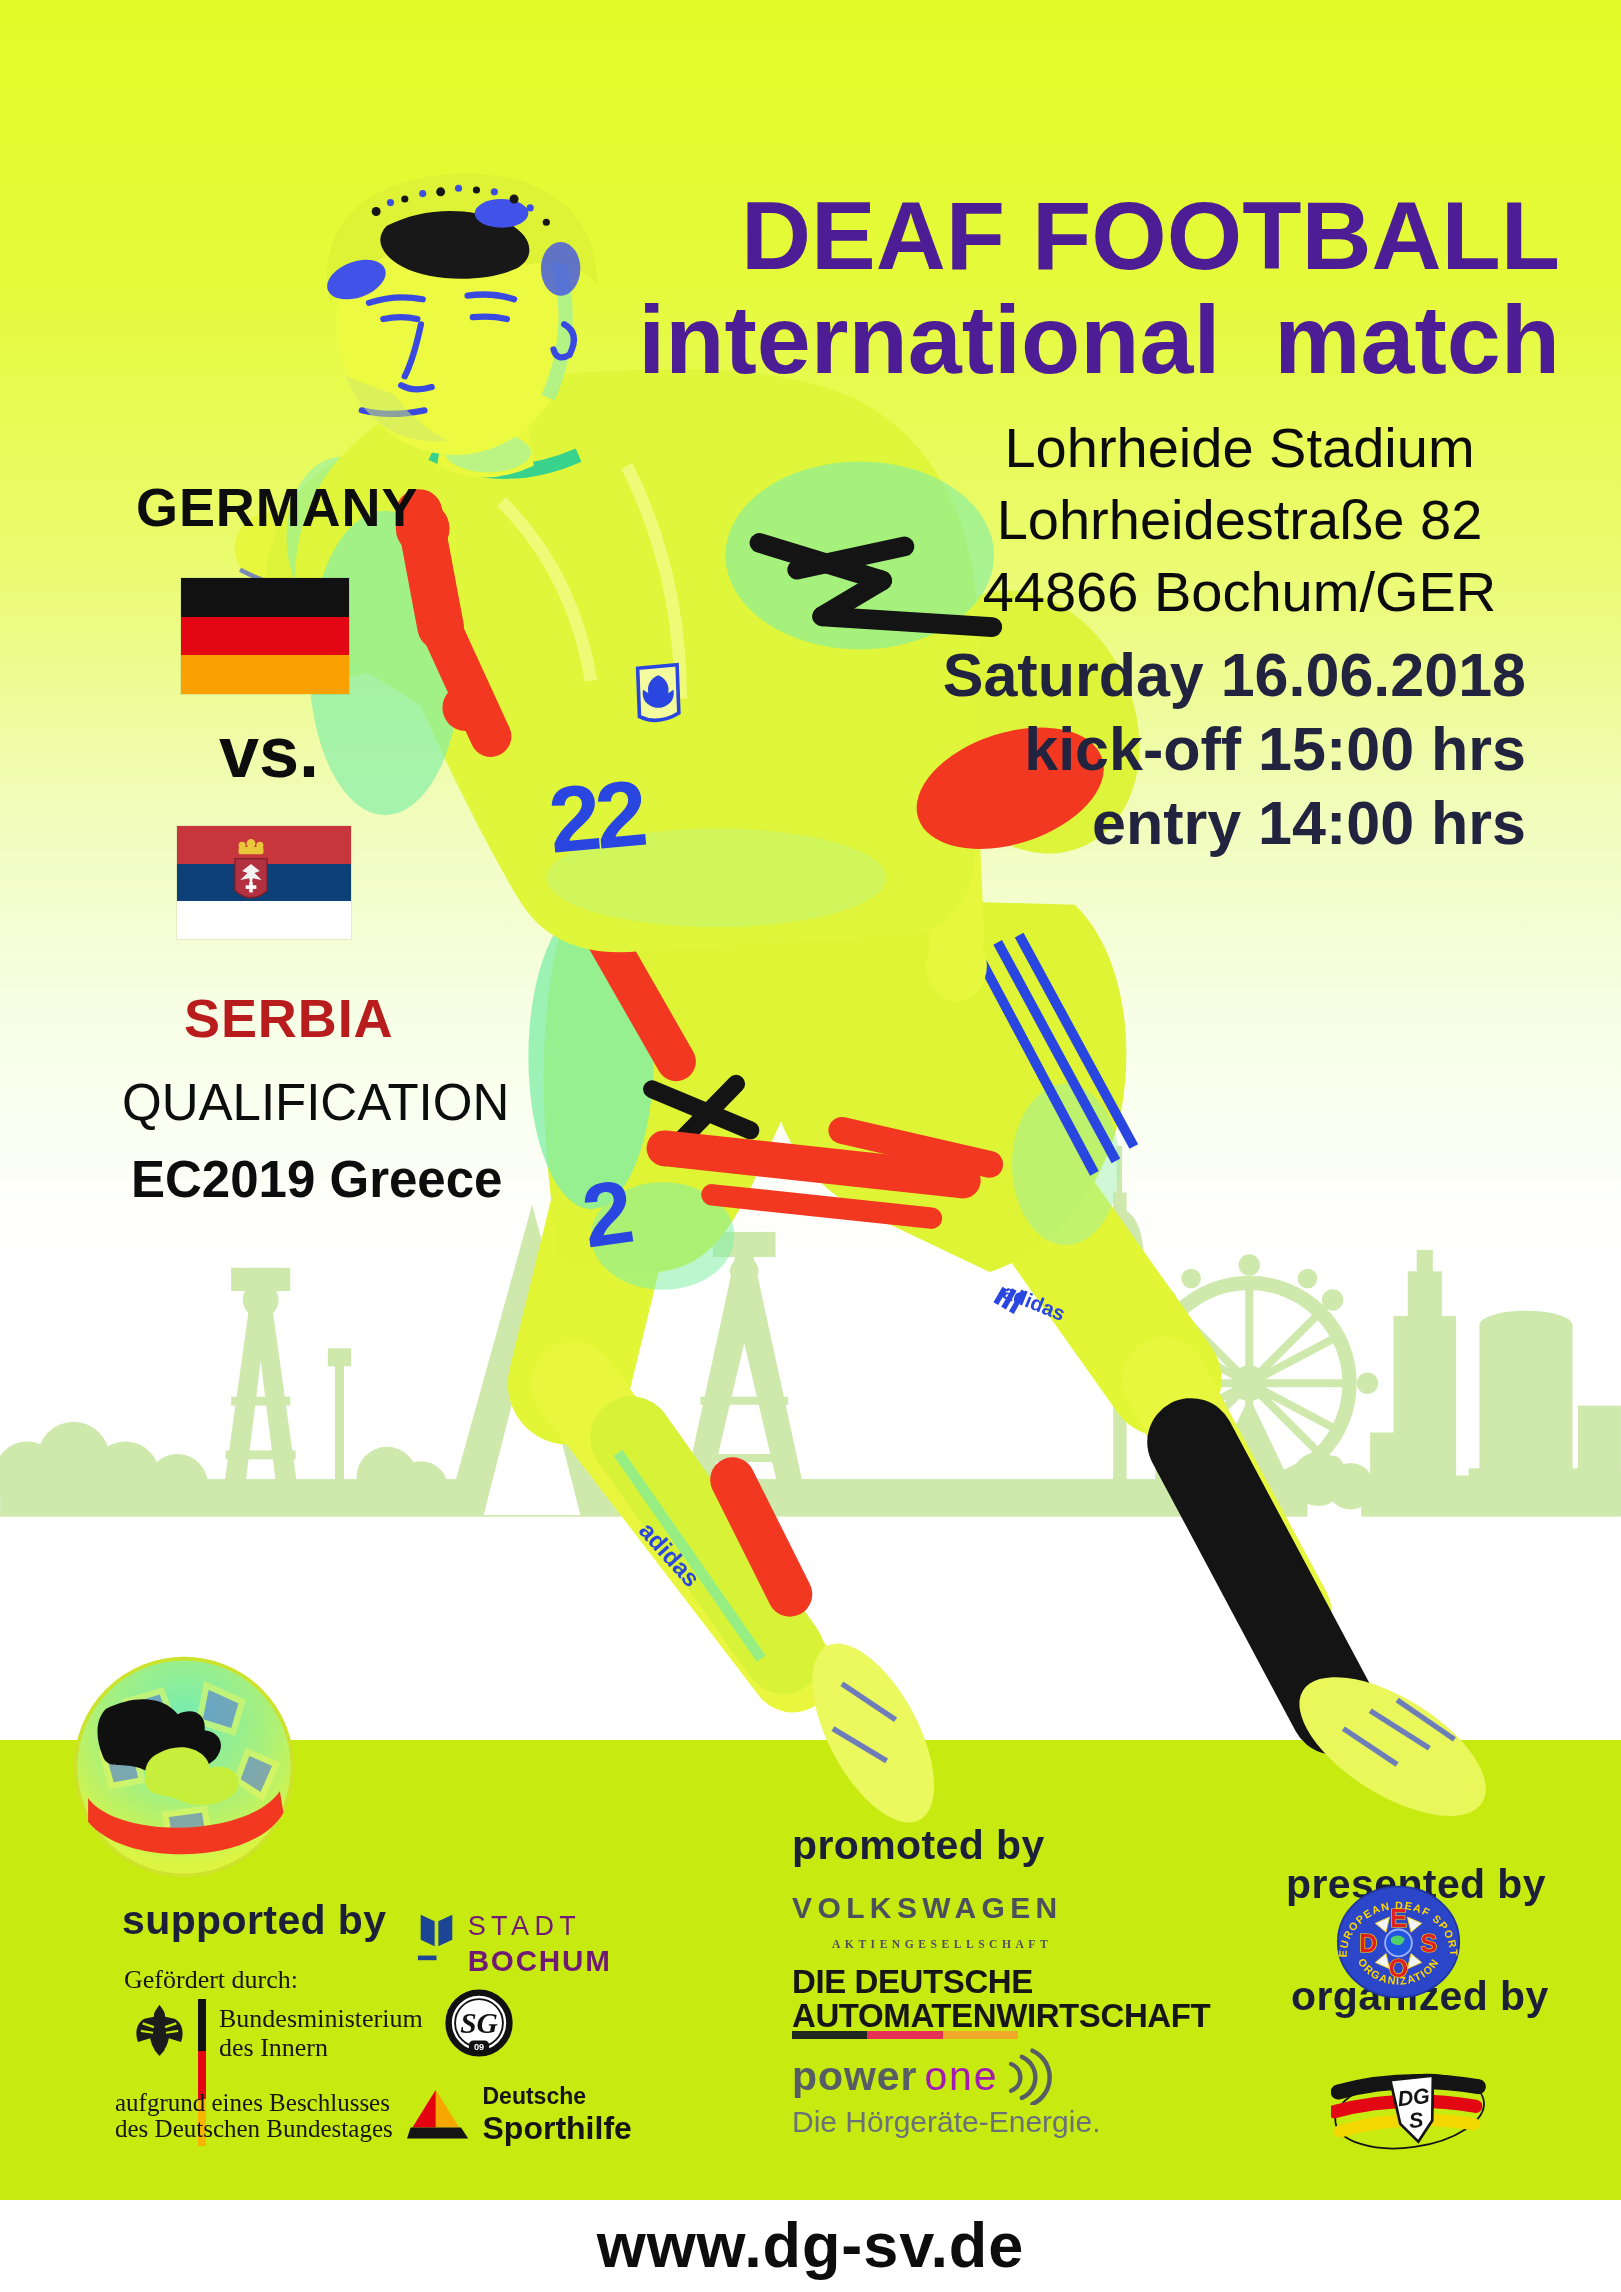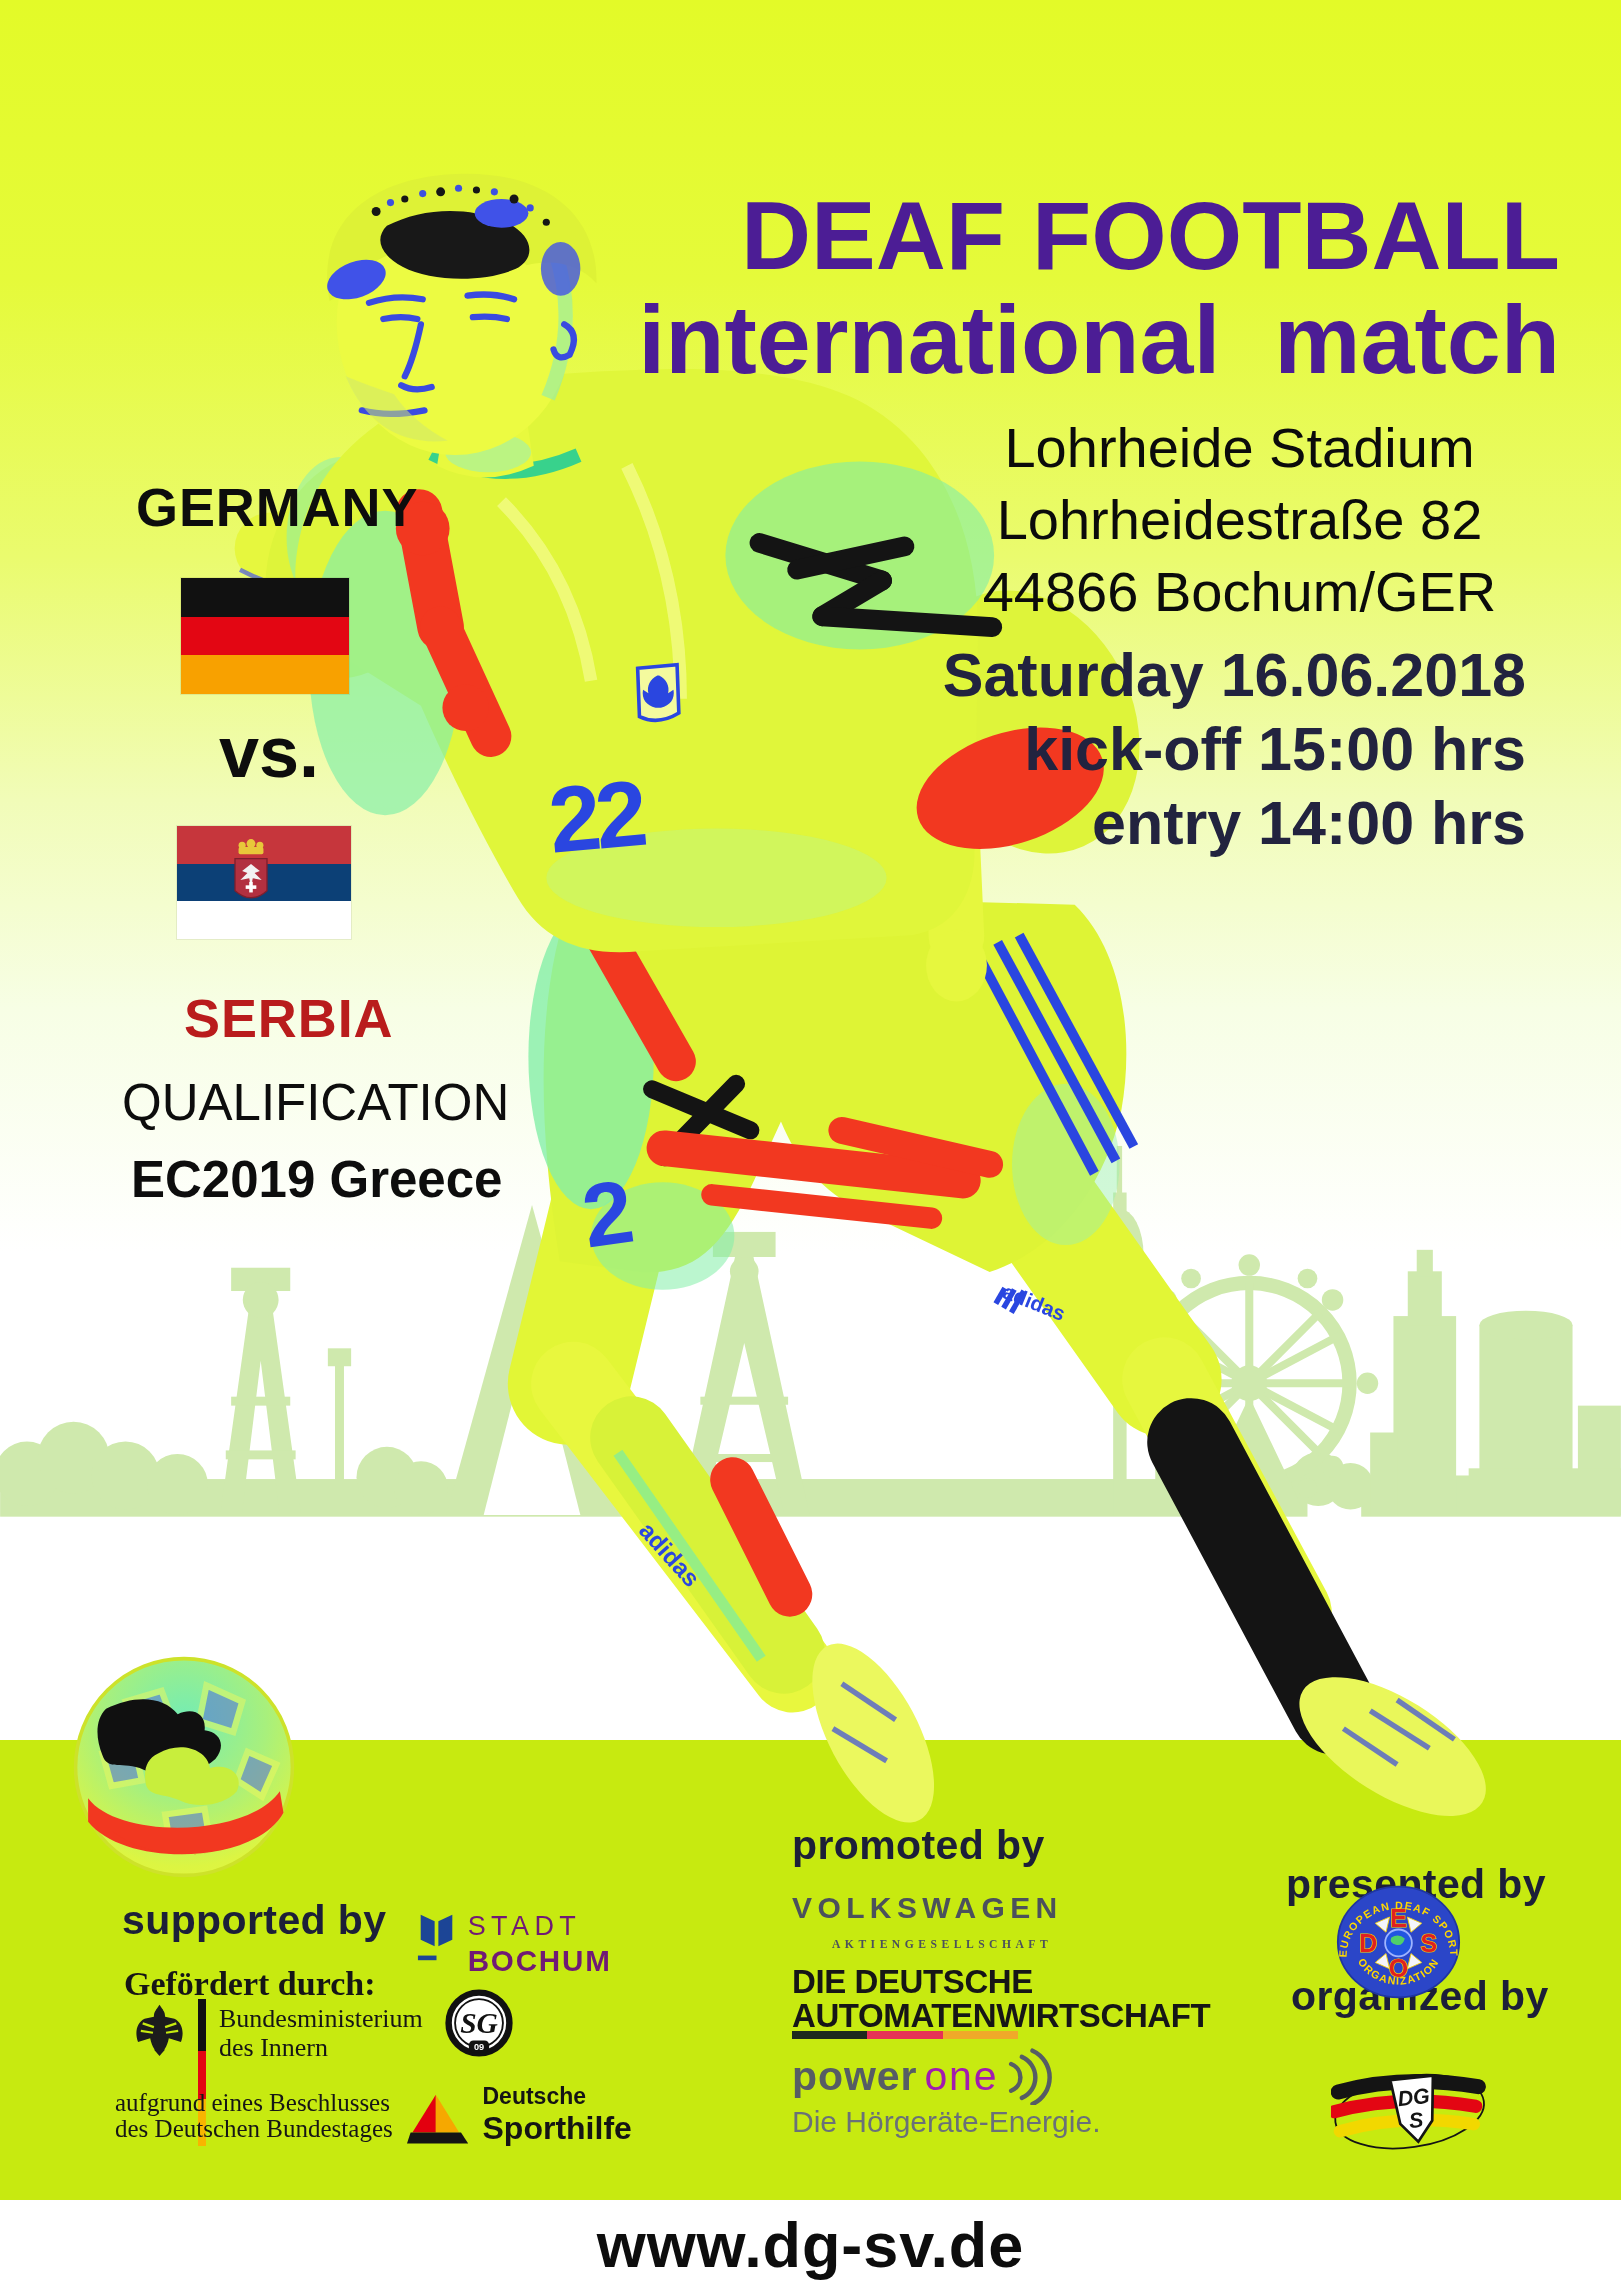--- a/index.html
+++ b/index.html
@@ -29,34 +29,34 @@
   .away{left:184px;top:987px;font-size:54px;font-weight:bold;color:#b91c1c;letter-spacing:0.9px;}
   .stage{left:122px;top:1073px;font-size:51px;font-weight:400;color:#0d0d0d;}
   .event{left:131px;top:1150px;font-size:51px;font-weight:bold;color:#0d0d0d;}
   
   .sp-label{font-size:41px;font-weight:600;color:#1c1f38;letter-spacing:0.4px;}
   .supported{left:122px;top:1897px;}
   .promoted{left:792px;top:1822px;}
   .presented{left:1286px;top:1861px;}
   .organized{left:1291px;top:1973px;}
   .serif{font-family:"Liberation Serif",serif;color:#161616;}
-  .funded{left:124px;top:1965px;font-size:34px;font-weight:bold;}
+  .funded{left:124px;top:1965px;font-size:26px;}
   .bmi-bar{left:198px;top:1999px;width:8px;height:147px;display:flex;flex-direction:column;}
   .bmi-bar .b1{height:52px;background:#111111;}
   .bmi-bar .b2{height:48px;background:#e30613;}
   .bmi-bar .b3{flex:1;background:#f8b500;}
   .bmi1{left:219px;top:2004px;font-size:26px;}
   .bmi2{left:219px;top:2033px;font-size:26px;}
   .note1{left:115px;top:2089px;font-size:25px;}
   .note2{left:115px;top:2115px;font-size:25px;}
   .bochum{left:416px;top:1911px;display:flex;align-items:flex-start;}
   .bochum .txt{margin-left:10.7px;color:#701a75;}
   .bochum .stadt{font-size:27px;letter-spacing:5.4px;font-weight:400;}
   .bochum .city{font-size:29.6px;letter-spacing:1.8px;font-weight:bold;margin-top:1.8px;}
-  .sporthilfe{left:407px;top:2083px;display:flex;align-items:flex-end;}
+  .sporthilfe{left:407px;top:2083px;display:flex;align-items:center;}
   .sporthilfe .txt{margin-left:12.5px;color:#141414;}
   .sporthilfe .t1{font-size:23px;font-weight:bold;}
   .sporthilfe .t2{font-size:32px;font-weight:bold;margin-top:0px;}
   .vw{left:792px;top:1891px;color:#4b515c;}
   .vw .name{font-size:30px;font-weight:600;letter-spacing:5.4px;}
   .vw .sub{font-size:11.6px;letter-spacing:4.5px;margin-top:12.5px;margin-left:40px;font-weight:600;font-family:Liberation Serif, serif;}
   .auto1{left:792px;top:1963px;font-size:33px;font-weight:bold;color:#161616;letter-spacing:-0.4px;}
   .auto2{left:792px;top:1997px;font-size:33px;font-weight:bold;color:#161616;letter-spacing:-0.4px;}
   .auto-bar{left:792px;top:2031px;width:226px;height:8px;display:flex;}
   .auto-bar div{flex:1;}

